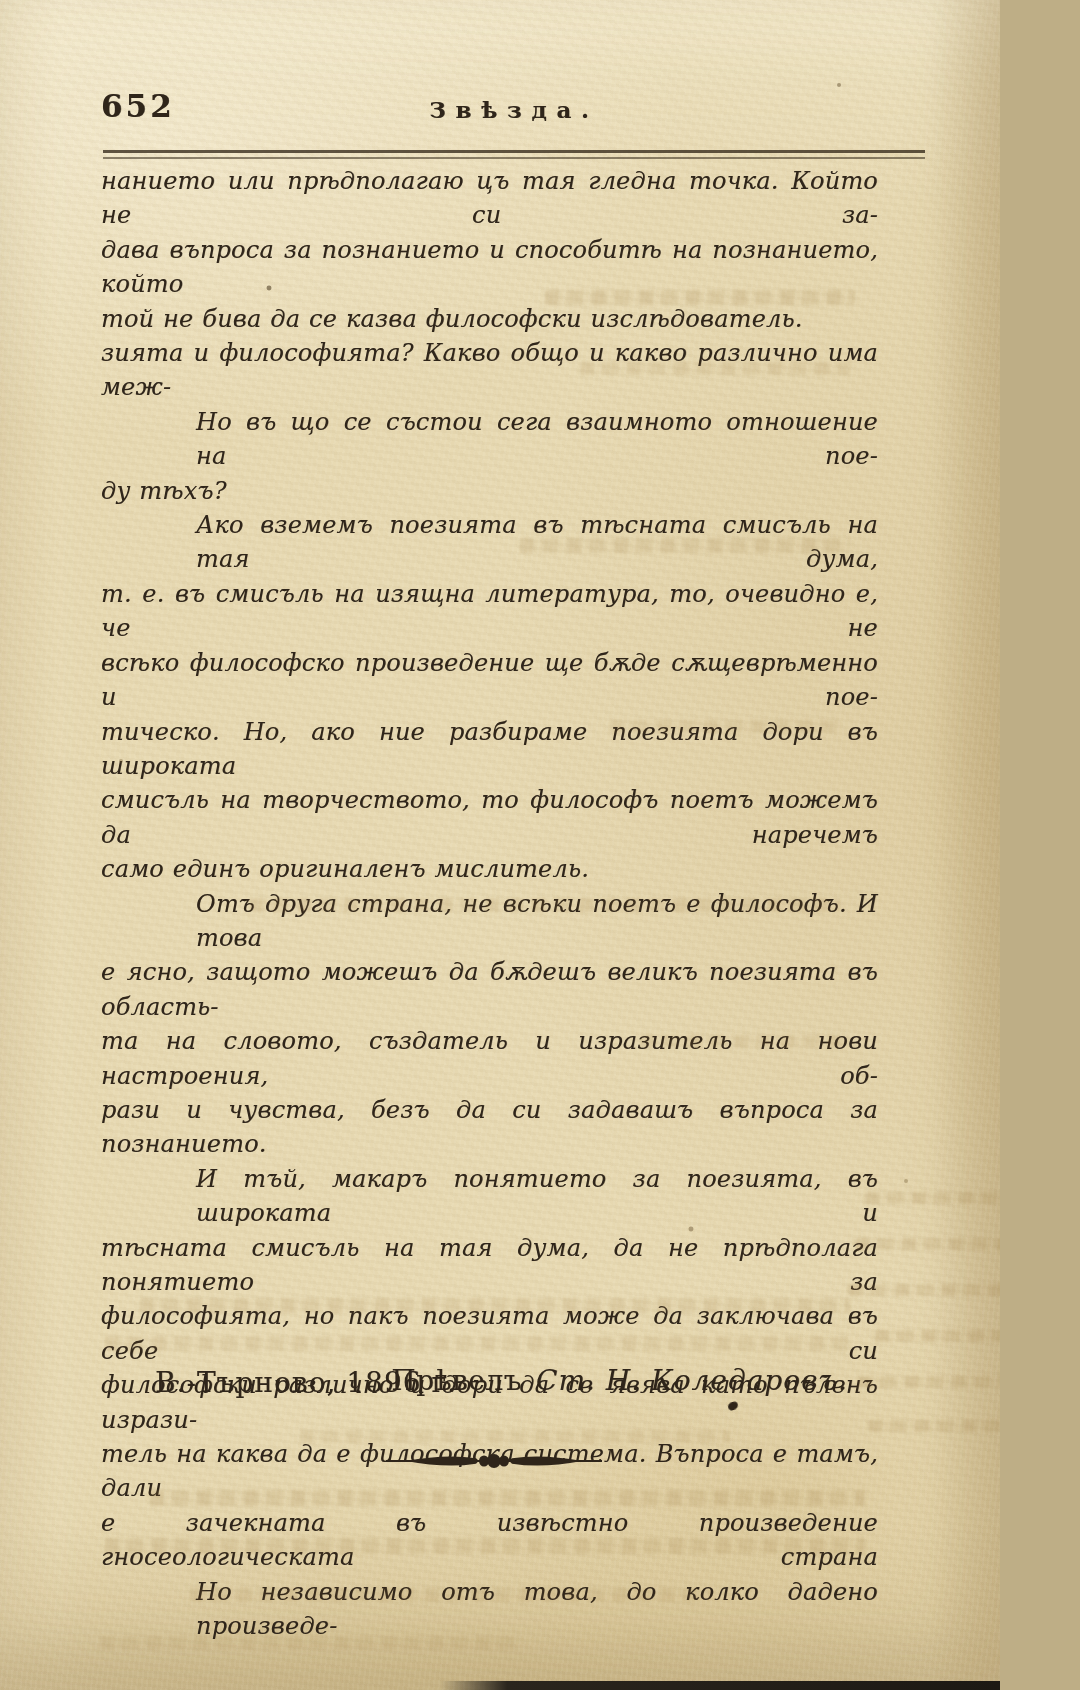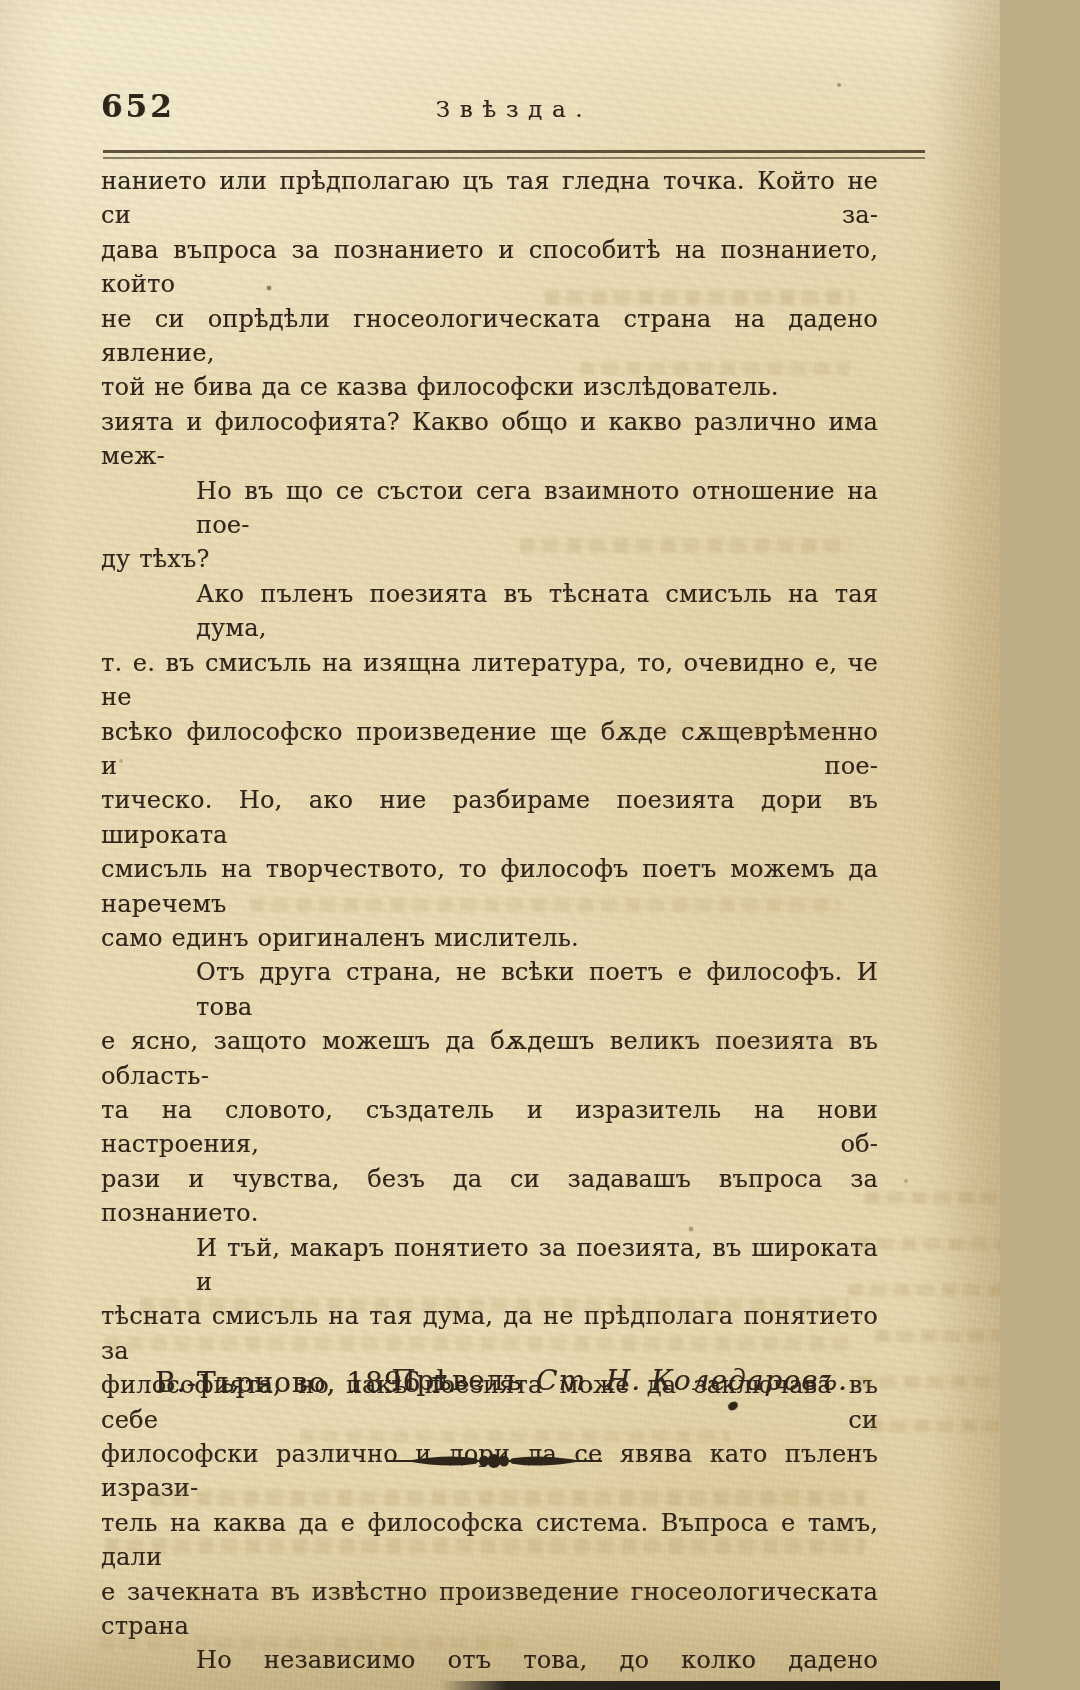--- a/index.html
+++ b/index.html
@@ -31,21 +31,21 @@
 
   
   .pageno{
     position:absolute;left:101px;top:88px;
     font-size:31px;font-weight:bold;letter-spacing:3px;
     text-shadow:.4px .4px 0 rgba(47,37,26,.45);
   }
   .running-title{
     position:absolute;left:103px;top:96px;width:822px;
     text-align:center;
-    font-size:23px;font-weight:normal;letter-spacing:.42em;
+    font-size:23px;font-weight:bold;letter-spacing:.42em;
     text-shadow:.3px .3px 0 rgba(47,37,26,.4);
   }
   .head-rule{
     position:absolute;left:103px;top:150px;width:822px;height:10px;
   }
   .head-rule .r1{height:0;border-top:3px solid rgba(52,41,26,.78);}
   .head-rule .r2{height:0;margin-top:4px;border-top:2px solid rgba(52,41,26,.55);}
 
   
   .body-text{
@@ -53,20 +53,21 @@
     font-size:24px;line-height:34.4px;letter-spacing:.2px;
     word-spacing:1px;
     text-shadow:.35px .35px 0 rgba(47,37,26,.38);
   }
   .line{
     text-align:justify;
     text-align-last:justify;
     -moz-text-align-last:justify;
     text-justify:inter-word;
     white-space:normal;
+    font-style:italic;
   }
   .line.indent{padding-left:95px;}
   .line.last{text-align-last:left;-moz-text-align-last:left;}
 
   
   .place-date{
     position:absolute;left:155px;top:1334px;
     font-size:28px;letter-spacing:1px;
     text-shadow:.4px .4px 0 rgba(47,37,26,.4);
     margin-top:32px;
@@ -125,30 +126,29 @@
   <div class="running-title">Звѣзда.</div>
   <div class="head-rule">
     <div class="r1"></div>
     <div class="r2"></div>
   </div>
 
   <div class="body-text">
       <div class="paragraph">
         <div class="line">нанието или прѣдполагаю цъ тая гледна точка. Който не си за-</div>
         <div class="line">дава въпроса за познанието и способитѣ на познанието, който</div>
-        <div class="line">не си опрѣдѣли гносеологическата страна на дадено явление,</div>
         <div class="line last">той не бива да се казва философски изслѣдователь.</div>
       </div>
       <div class="paragraph">
         <div class="line">зията и философията? Какво общо и какво различно има меж-</div>
         <div class="line indent">Но въ що се състои сега взаимното отношение на пое-</div>
         <div class="line last">ду тѣхъ?</div>
       </div>
       <div class="paragraph">
-        <div class="line indent">Ако пъленъ поезията въ тѣсната смисъль на тая дума,</div>
+        <div class="line indent">Ако вземемъ поезията въ тѣсната смисъль на тая дума,</div>
         <div class="line">т. е. въ смисъль на изящна литература, то, очевидно е, че не</div>
         <div class="line">всѣко философско произведение ще бѫде сѫщеврѣменно и пое-</div>
         <div class="line">тическо. Но, ако ние разбираме поезията дори въ широката</div>
         <div class="line">смисъль на творчеството, то философъ поетъ можемъ да наречемъ</div>
         <div class="line last">само единъ оригиналенъ мислитель.</div>
       </div>
       <div class="paragraph">
         <div class="line indent">Отъ друга страна, не всѣки поетъ е философъ. И това</div>
         <div class="line">е ясно, защото можешъ да бѫдешъ великъ поезията въ область-</div>
         <div class="line">та на словото, създатель и изразитель на нови настроения, об-</div>

